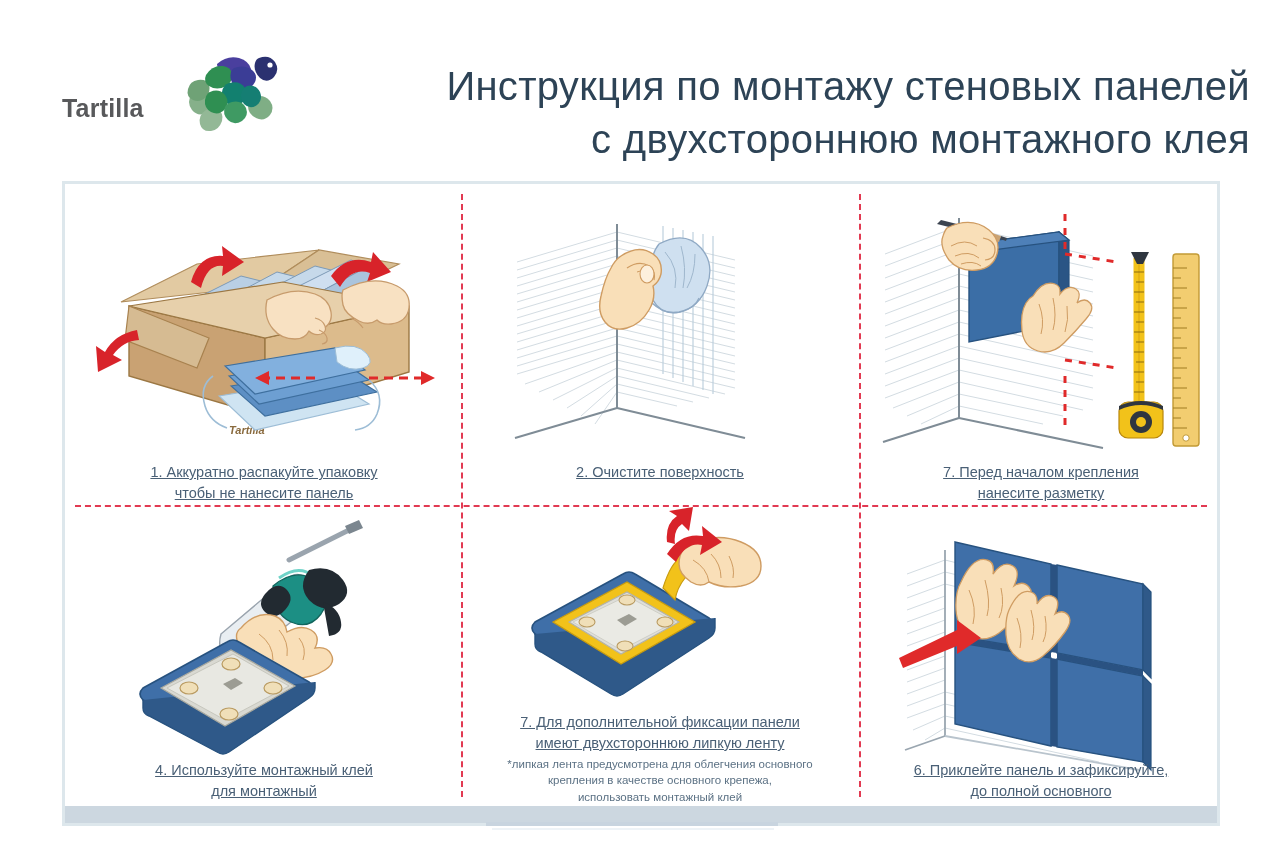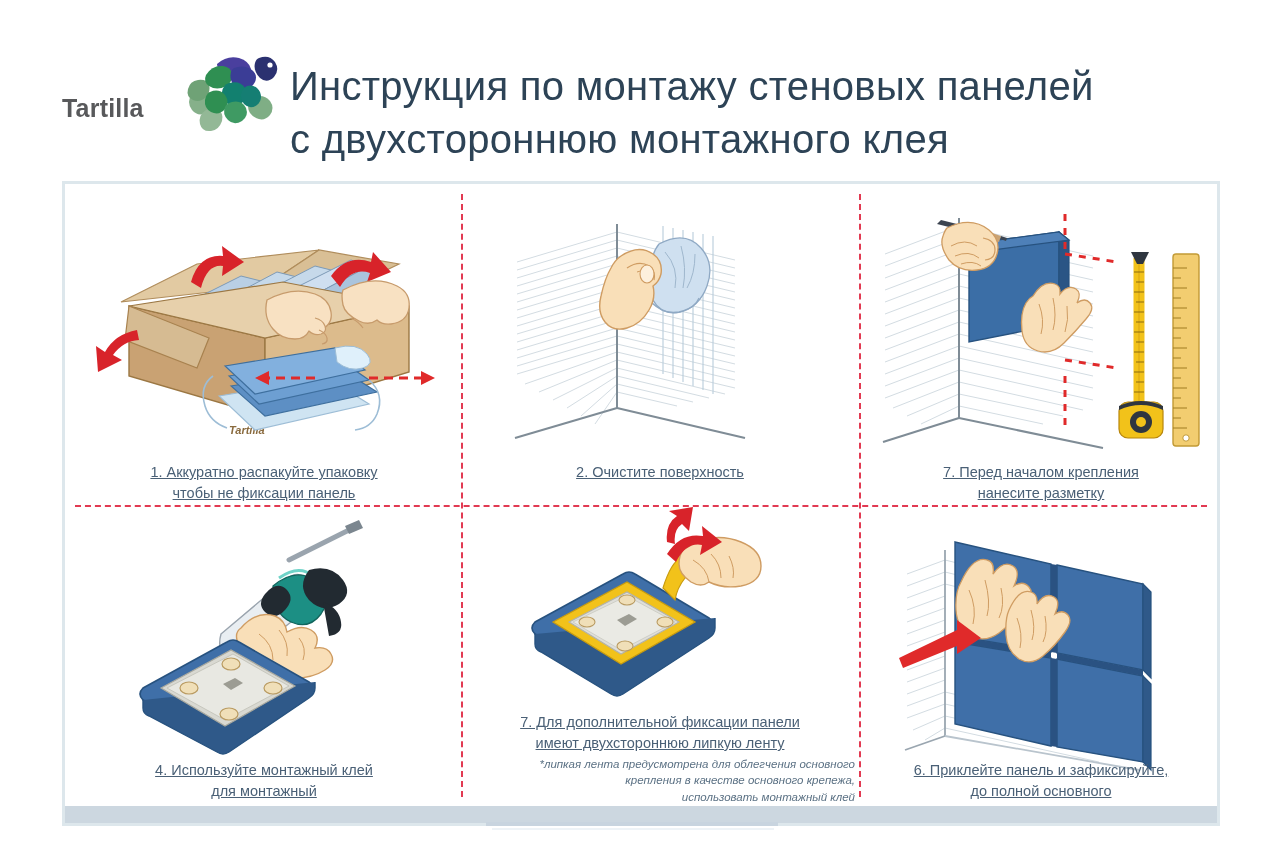--- a/index.html
+++ b/index.html
@@ -44,21 +44,21 @@
     left: 122px;
     top: 0px;
     width: 100px;
     height: 100px;
   }
   #title-block {
     position: absolute;
     left: 290px;
     top: 60px;
     width: 960px;
-    text-align: left;
+    text-align: right;
     color: #2d4356;
     font-size: 40px;
     line-height: 1.32;
     letter-spacing: 0.3px;
     font-family: "Liberation Sans", sans-serif;
   }
   #title-block .tline { display: block; white-space: nowrap; }
 
   
   #frame {
@@ -115,26 +115,25 @@
     font-size: 14.5px;
     line-height: 1.45;
     font-family: "Liberation Sans", sans-serif;
     text-decoration: underline;
   }
   .caption .cline { display: block; }
   .footnote {
     position: absolute;
     left: 0;
     width: 100%;
-    text-align: right;
+    text-align: center;
     color: #5b7184;
     font-size: 11.5px;
     line-height: 1.42;
     font-family: "Liberation Sans", sans-serif;
-    font-style: italic;
   }
   .footnote .cline { display: block; }
   #panel5-underline {
     position: absolute;
     left: 486px;
     top: 822px;
     width: 292px;
     height: 4px;
     background: #c8d4df;
   }
@@ -250,21 +249,21 @@
         <g stroke="#e02a2a" stroke-width="3.2" stroke-dasharray="9 6">
           <line x1="246" y1="188" x2="196" y2="188"></line>
           <line x1="300" y1="188" x2="356" y2="188"></line>
         </g>
         <path d="M186 188 l14 -7 l0 14 z" fill="#e02a2a"></path>
         <path d="M366 188 l-14 -7 l0 14 z" fill="#e02a2a"></path>
       </svg>
     </div>
     <div class="caption" style="top:272px;">
       <span class="cline">1. Аккуратно распакуйте упаковку</span>
-      <span class="cline">чтобы не фиксации панель</span>
+      <span class="cline">чтобы не нанесите панель</span>
     </div>
   </div>
 
   <div class="cell" style="left:400px; top:6px; width:390px; height:312px;">
     <div class="art" style="left:30px; top:8px;">
       <svg viewBox="0 0 330 260" width="330" height="260">
 
         <g stroke="#d3dce2" stroke-width="1">
           <path d="M22 64 L122 34"></path>
             <path d="M22 72 L122 42"></path>

